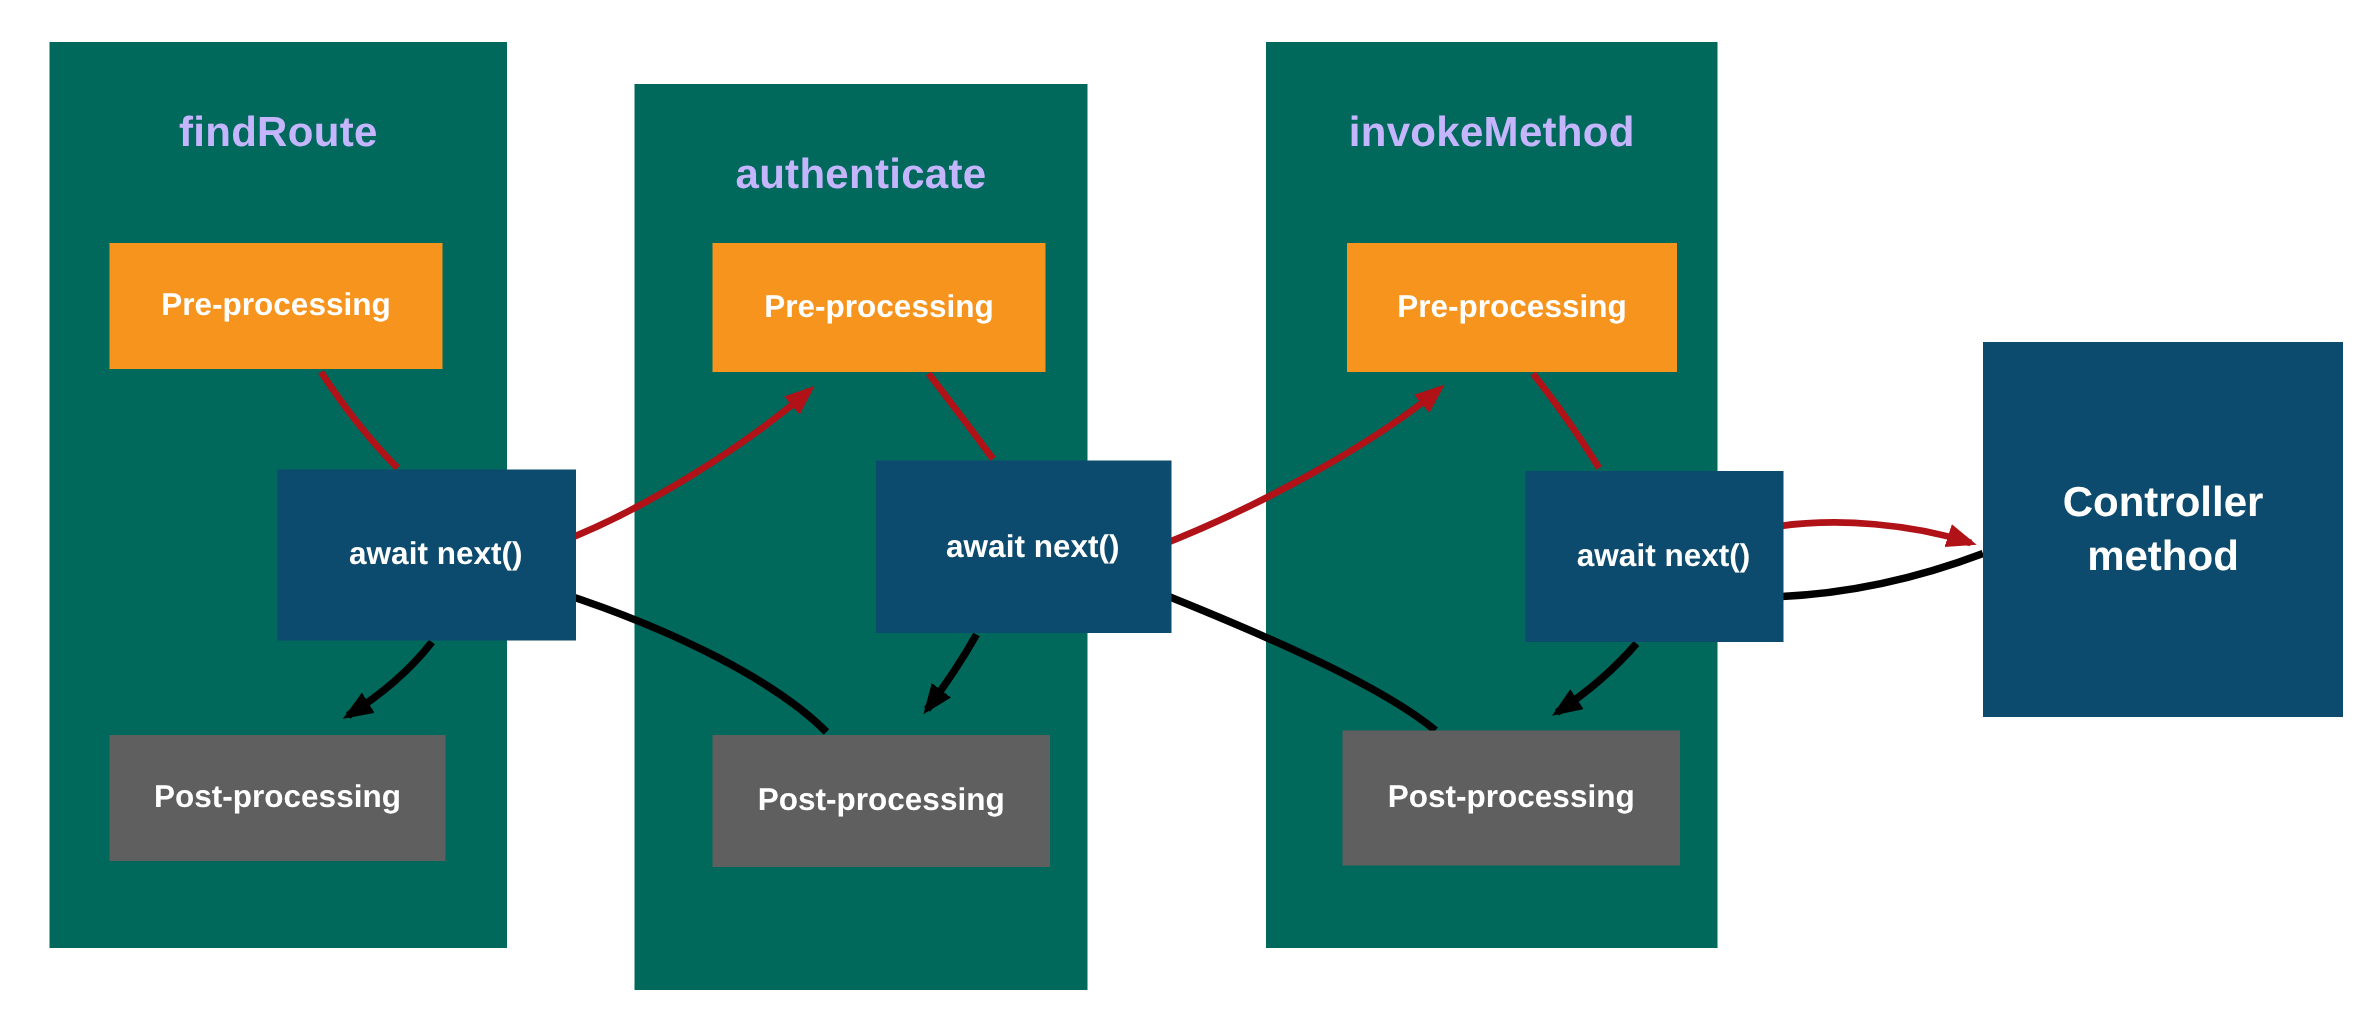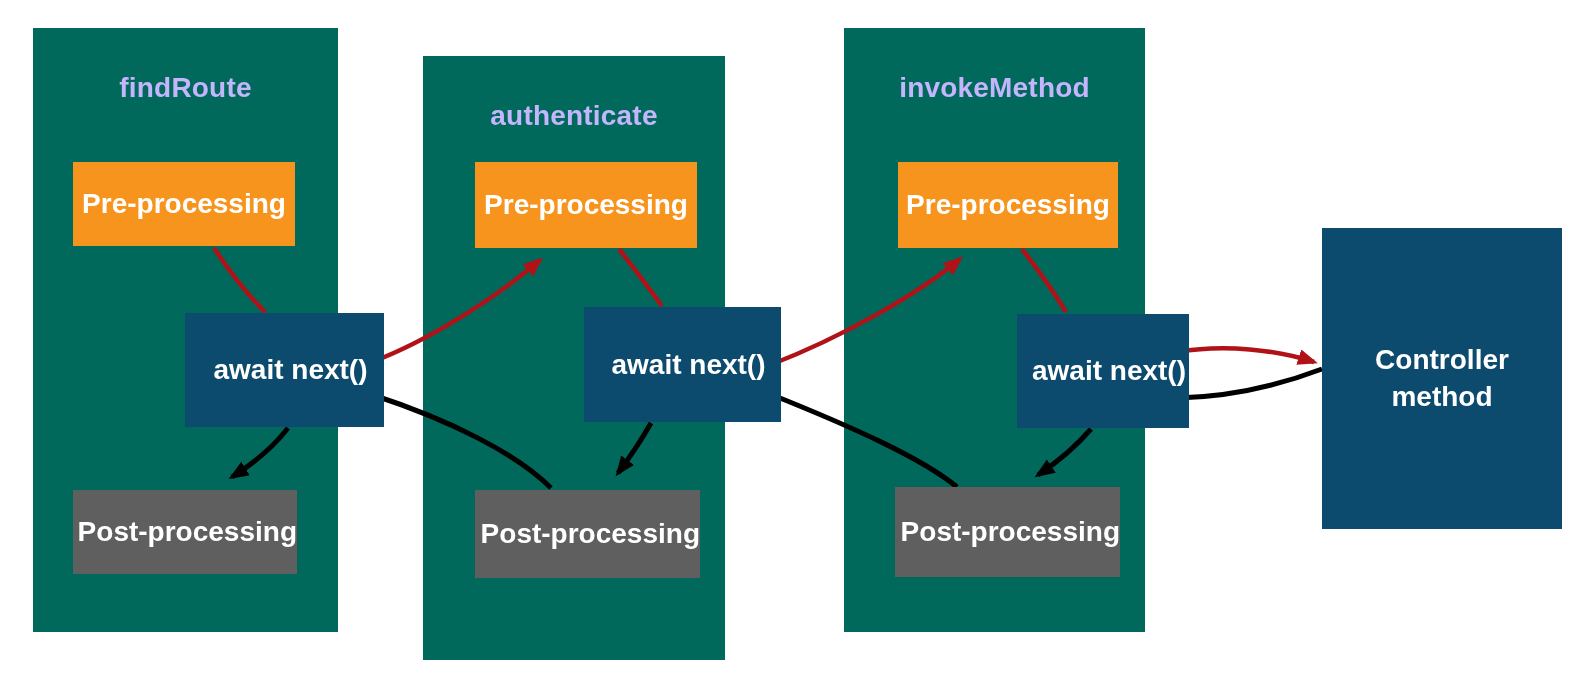--- a/index.html
+++ b/index.html
@@ -25,39 +25,39 @@
     text-align:center;
     color:#c4b5fd;
     font-size:28px;
     font-weight:bold;
     letter-spacing:0.2px;
   }
   .node{
     position:absolute;
     display:flex;align-items:center;justify-content:center;
     color:#ffffff;
-    font-size:28px;
+    font-size:21px;
     font-weight:bold;
     text-align:center;
     z-index:3;
   }
   .pre{background:var(--pre-bg,#F7941E);}
   .await{background:var(--await-bg,#0D4B6E);padding-left:12px;}
-  .post{background:var(--post-bg,#5F5F5F);justify-content:flex-end;}
+  .post{background:var(--post-bg,#5F5F5F);}
   .pre-1 {left:73px;  top:162px; width:222px; height:84px;}
   .pre-2 {left:475px; top:162px; width:222px; height:86px;}
   .pre-3 {left:898px; top:162px; width:220px; height:86px;}
   .await-1{left:185px; top:313px; width:187px; height:114px;}
   .await-2{left:584px; top:307px; width:185px; height:115px;}
   .await-3{left:1017px;top:314px; width:160px; height:114px;}
   .post-1{left:73px;  top:490px; width:224px; height:84px;}
   .post-2{left:475px; top:490px; width:225px; height:88px;}
   .post-3{left:895px; top:487px; width:225px; height:90px;}
   .controller{
-    left:1322px; top:228px; width:240px; height:301px;
+    left:1322px; top:228px; width:240px; height:250px;
     background:var(--await-bg,#0D4B6E);
     font-size:28px;
     line-height:1.3;
   }
   .controller .label-wrap{width:160px;}
   #arrows{
     position:absolute;left:0;top:0;
     z-index:2;
     pointer-events:none;
   }

